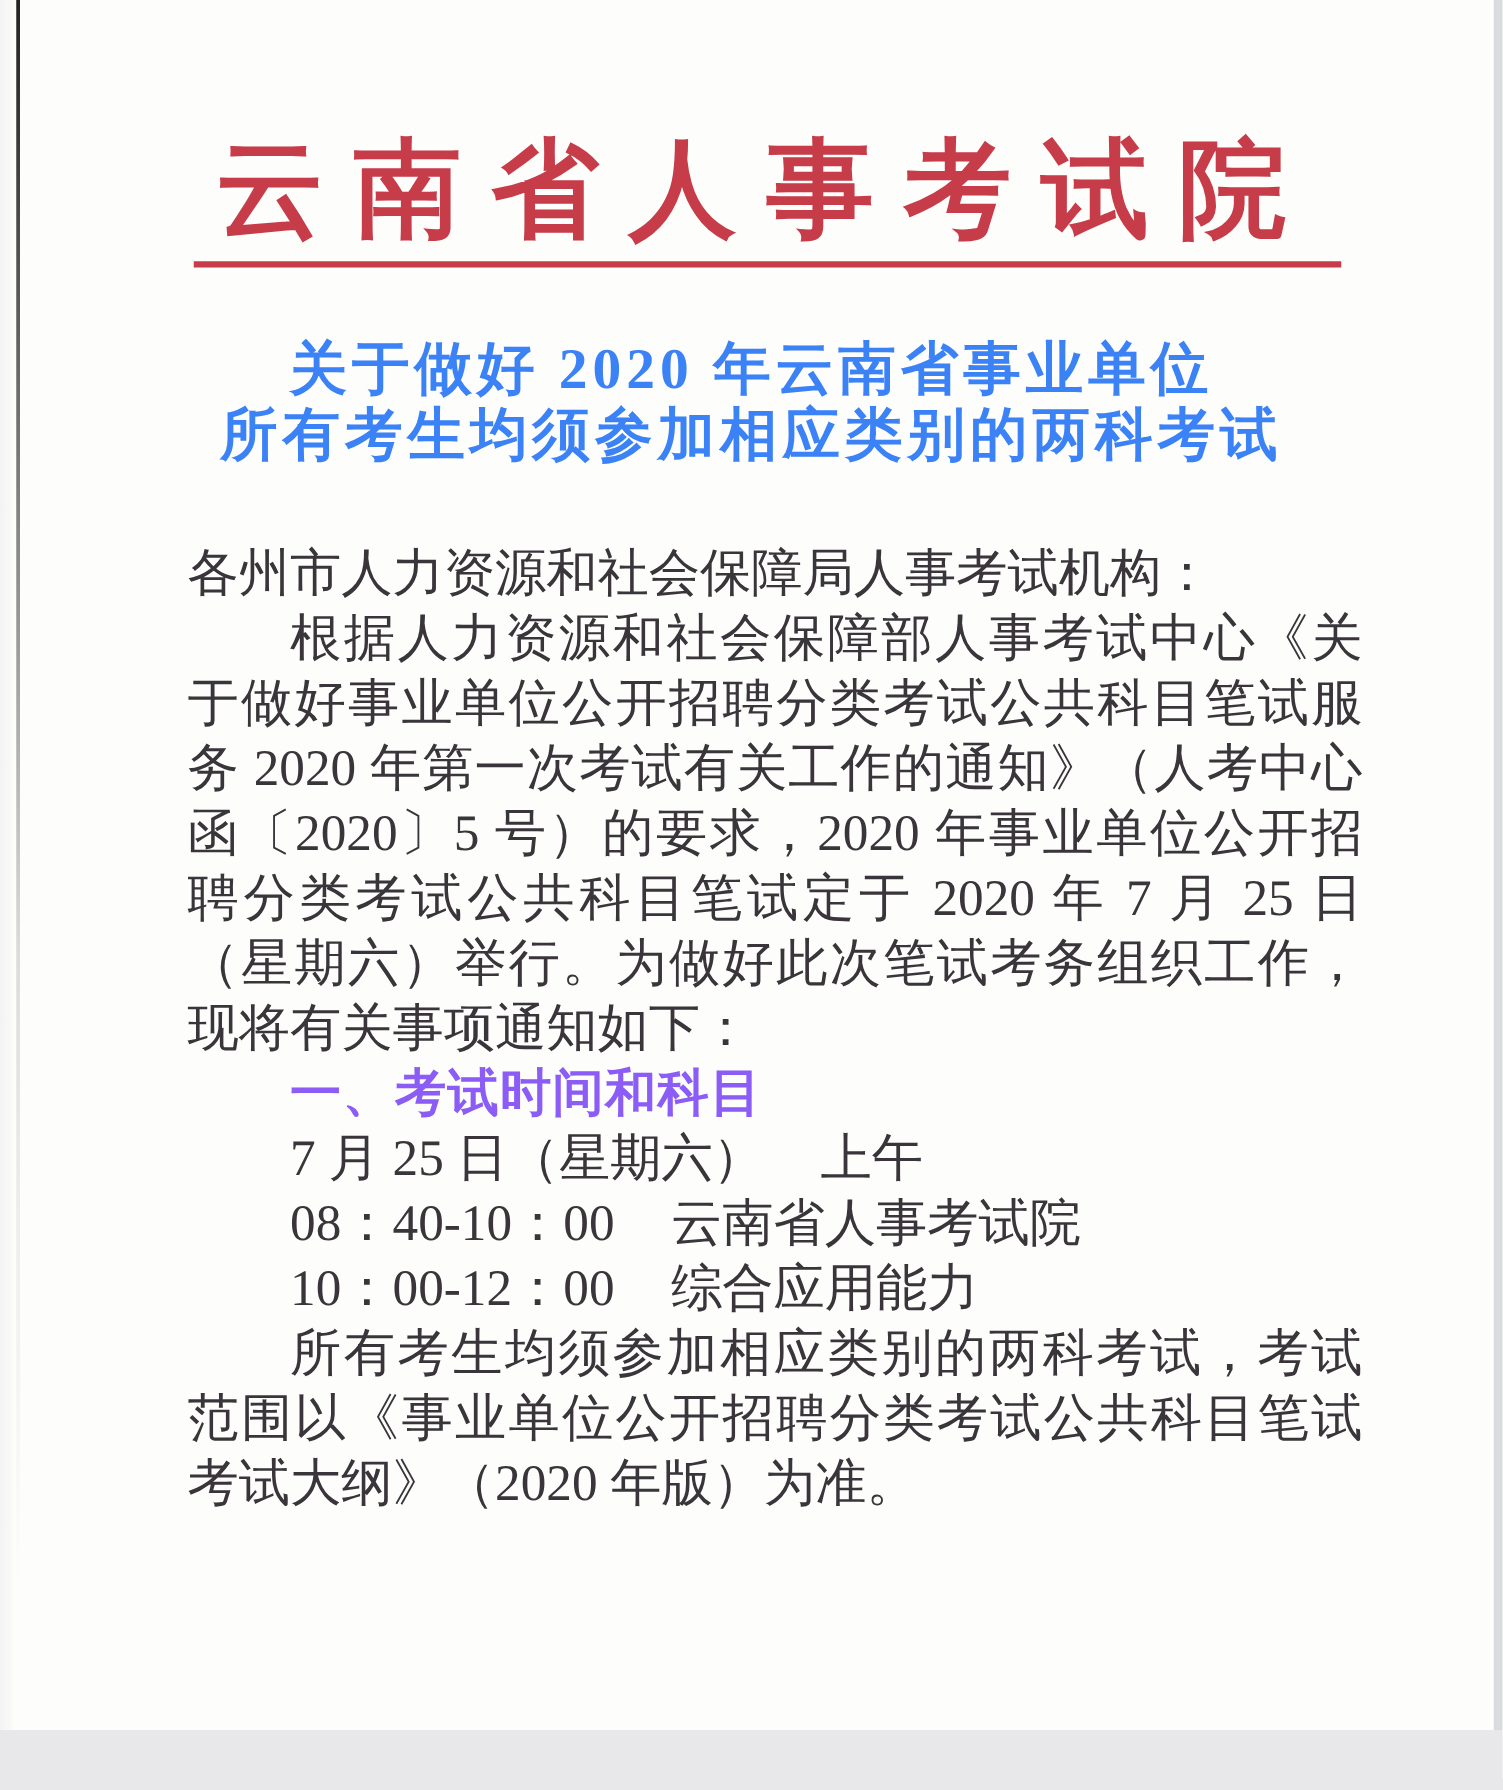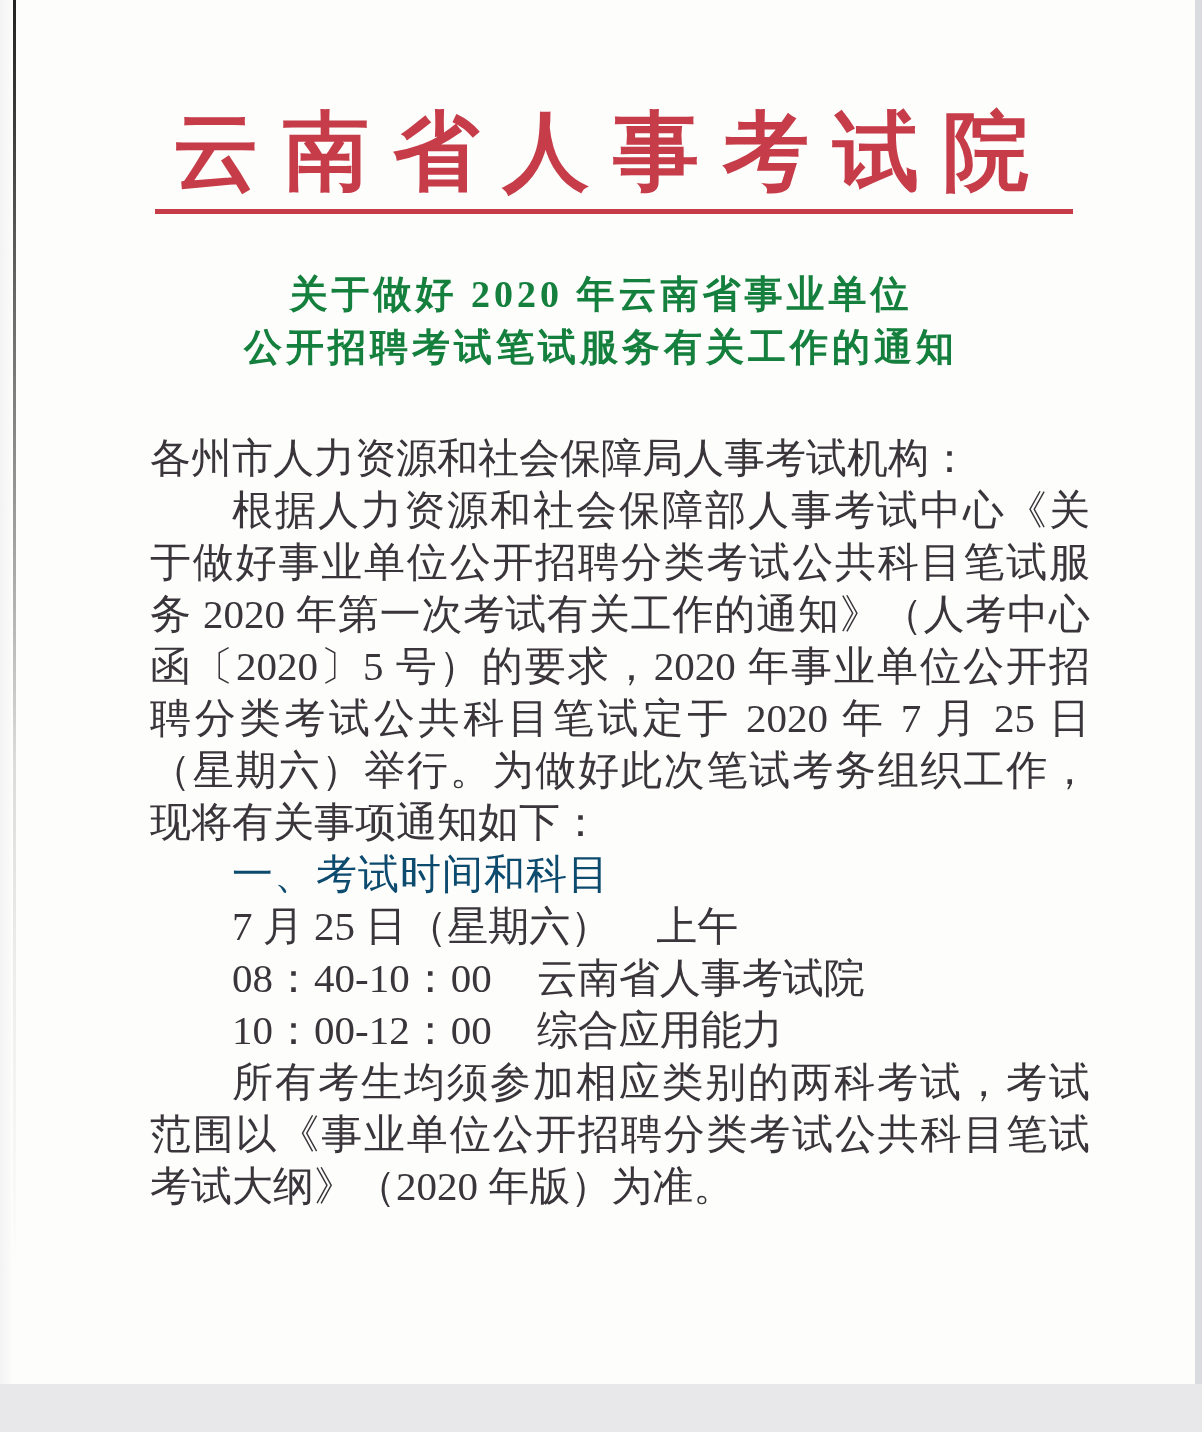--- a/index.html
+++ b/index.html
@@ -44,40 +44,40 @@
   .letterhead-rule {
     width: 918px;
     height: 5px;
     margin: 7px 0 0 155px;
     background: #c63c49;
   }
   
   .doc-title {
     margin-top: 54px;
     text-align: center;
-    font-size: 38px;
+    font-size: 46px;
     line-height: 53px;
     font-weight: bold;
     letter-spacing: 4px;
-    color: #15803d;
+    color: #3b82f6;
   }
   
   .body {
     margin: 58px 0 0 150px;
     width: 940px;
     font-size: 41px;
     line-height: 52px;
     text-align: justify;
   }
   .body p { margin: 0; }
   .para-indent { text-indent: 2em; }
   .section-heading {
     font-family: "Liberation Sans", "DejaVu Sans", sans-serif;
-    font-weight: normal;
-    color: #0c4a6e;
+    font-weight: bold;
+    color: #8b5cf6;
     text-indent: 2em;
     letter-spacing: 1px;
   }
   .schedule-row { text-indent: 2em; white-space: nowrap; }
   .schedule-item { margin-left: 1.1em; }
   
   .bottom-rule {
     position: absolute;
     left: 148px;
     top: 1399px;
@@ -97,21 +97,21 @@
   <div class="scan-left-line"></div>
   <div class="scan-right-band"></div>
 
   <header>
     <h1 class="letterhead">云南省人事考试院</h1>
     <div class="letterhead-rule"></div>
   </header>
 
   <h2 class="doc-title">
     <span>关于做好 2020 年云南省事业单位</span><br>
-    <span>公开招聘考试笔试服务有关工作的通知</span>
+    <span>所有考生均须参加相应类别的两科考试</span>
   </h2>
 
   <main class="body">
 
     <p class="salutation">各州市人力资源和社会保障局人事考试机构：</p>
 
     <p class="para-indent">根据人力资源和社会保障部人事考试中心《关于做好事业单位公开招聘分类考试公共科目笔试服务 2020 年第一次考试有关工作的通知》（人考中心函〔2020〕5 号）的要求，2020 年事业单位公开招聘分类考试公共科目笔试定于 2020 年 7 月 25 日（星期六）举行。为做好此次笔试考务组织工作，现将有关事项通知如下：</p>
 
     <p class="section-heading">一、考试时间和科目</p>
 

